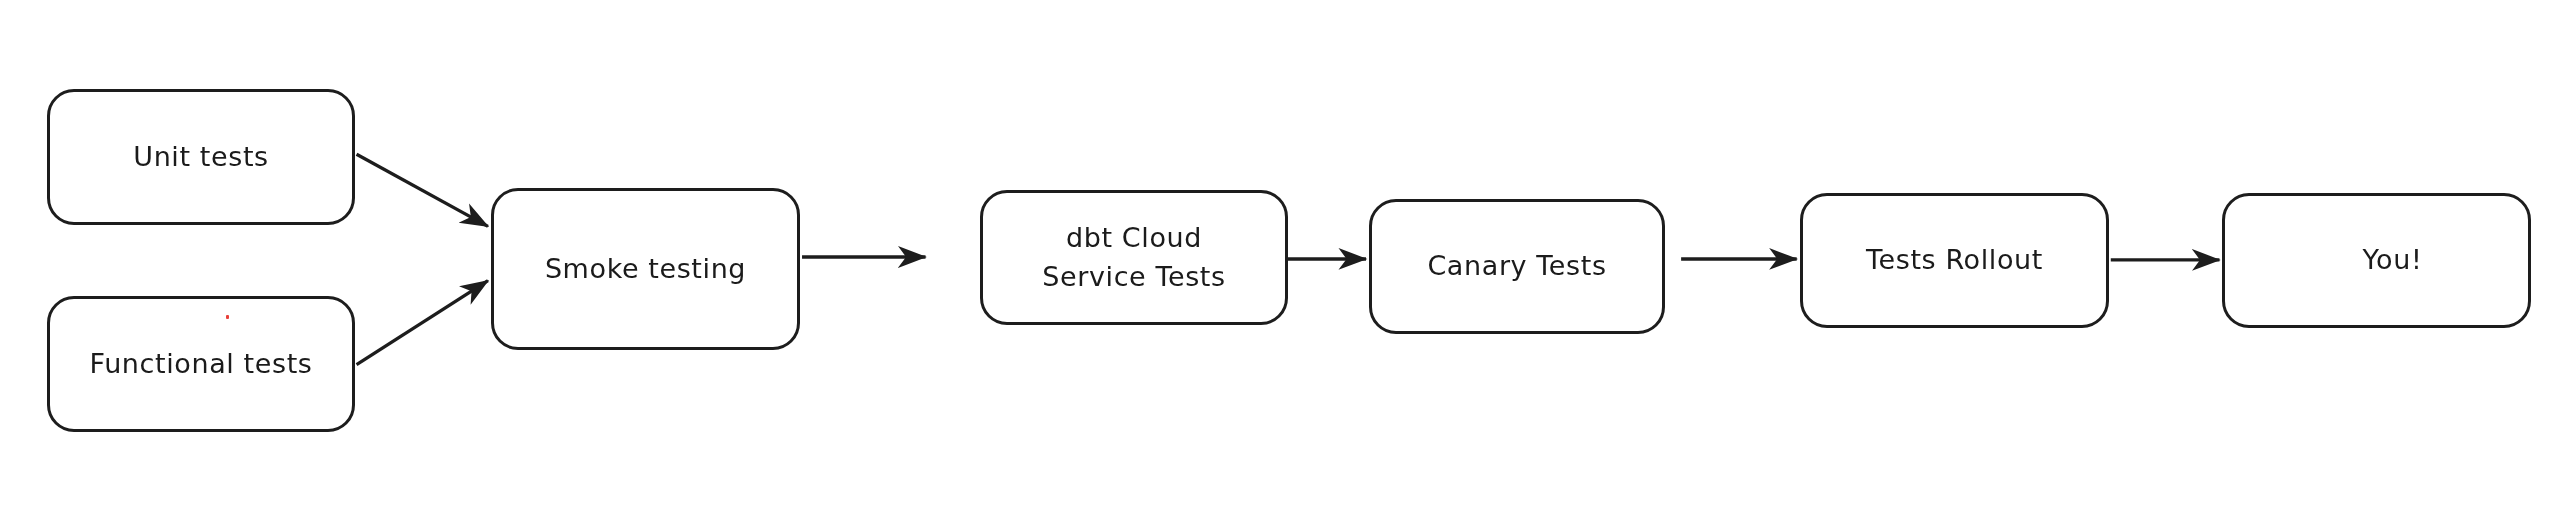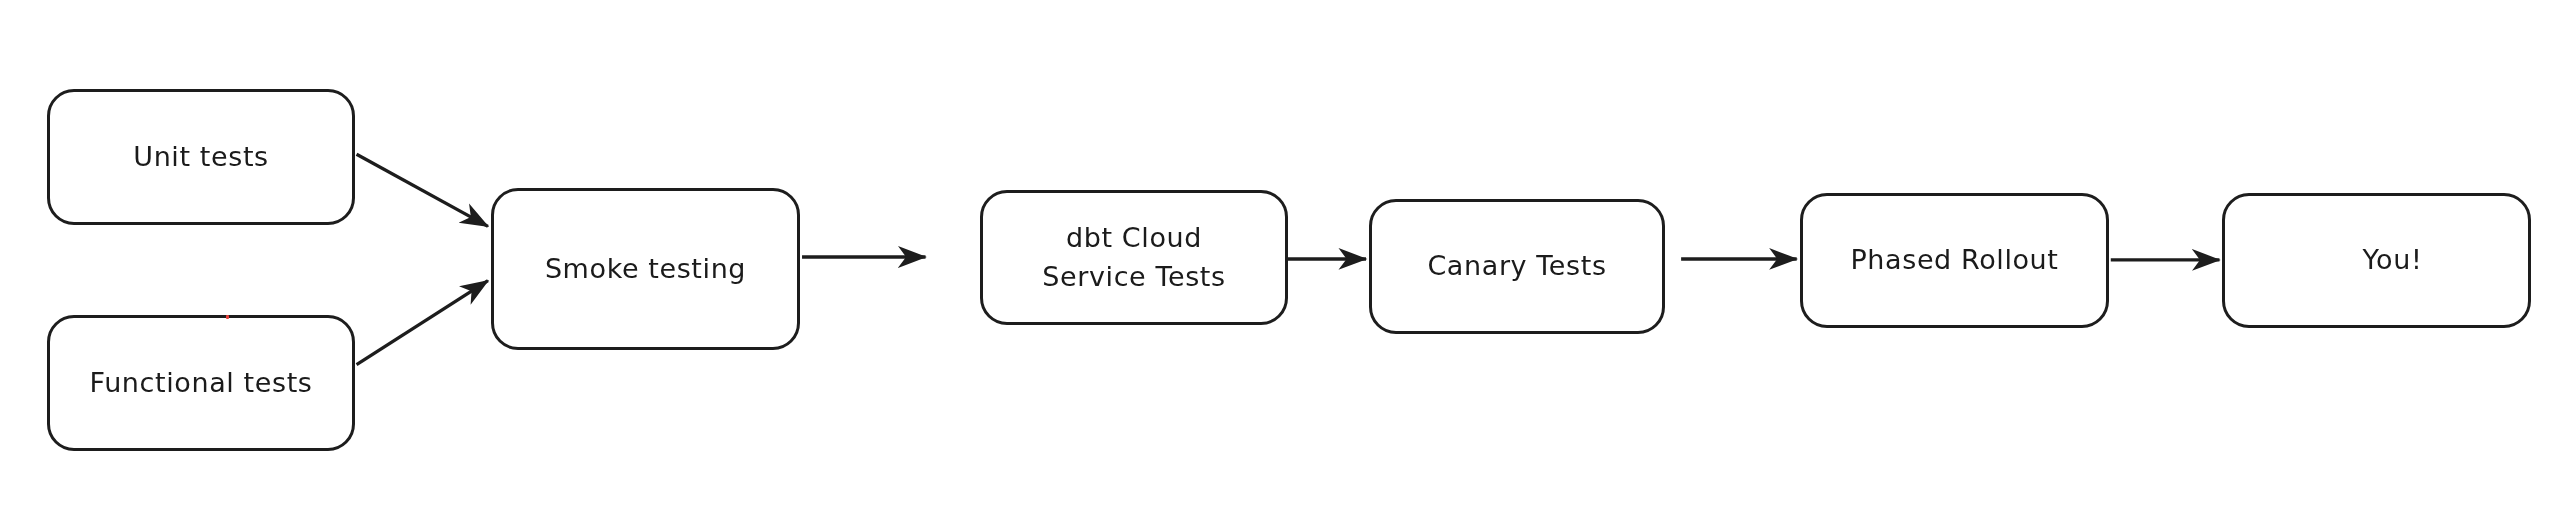--- a/index.html
+++ b/index.html
@@ -78,39 +78,39 @@
 
     <line x1="1702" y1="262" x2="1819" y2="262" stroke="#1d1d1d" stroke-width="3.4" marker-end="url(#arrowhead)"></line>
 
     <line x1="2137" y1="263" x2="2247" y2="263" stroke="#1d1d1d" stroke-width="3.4" marker-end="url(#arrowhead)"></line>
   </svg>
 
   <div class="node" style="left: 47px; top: 89px; width: 308px; height: 136px;">
     <span class="node-label">Unit tests</span>
   </div>
 
-  <div class="node" style="left: 47px; top: 296px; width: 308px; height: 136px; margin-top: 19px;">
+  <div class="node" style="left: 47px; top: 296px; width: 308px; height: 136px;">
     <span class="node-label">Functional tests</span>
   </div>
 
   <div class="node" style="left: 491px; top: 188px; width: 309px; height: 162px;">
     <span class="node-label">Smoke testing</span>
   </div>
 
   <div class="node" style="left: 980px; top: 190px; width: 308px; height: 135px;">
     <span class="node-label">dbt Cloud
 Service Tests</span>
   </div>
 
   <div class="node" style="left: 1369px; top: 191px; width: 296px; height: 135px; margin-top: 8px;">
     <span class="node-label">Canary Tests</span>
   </div>
 
   <div class="node" style="left: 1800px; top: 193px; width: 309px; height: 135px;">
-    <span class="node-label">Phased Rollout</span>
+    <span class="node-label">Tests Rollout</span>
   </div>
 
   <div class="node" style="left: 2222px; top: 193px; width: 309px; height: 135px; padding-left: 32px;">
     <span class="node-label">You!</span>
   </div>
 
   <div class="artifact-dot" style="left:226px; top:315px;"></div>
 
 </div>
 

